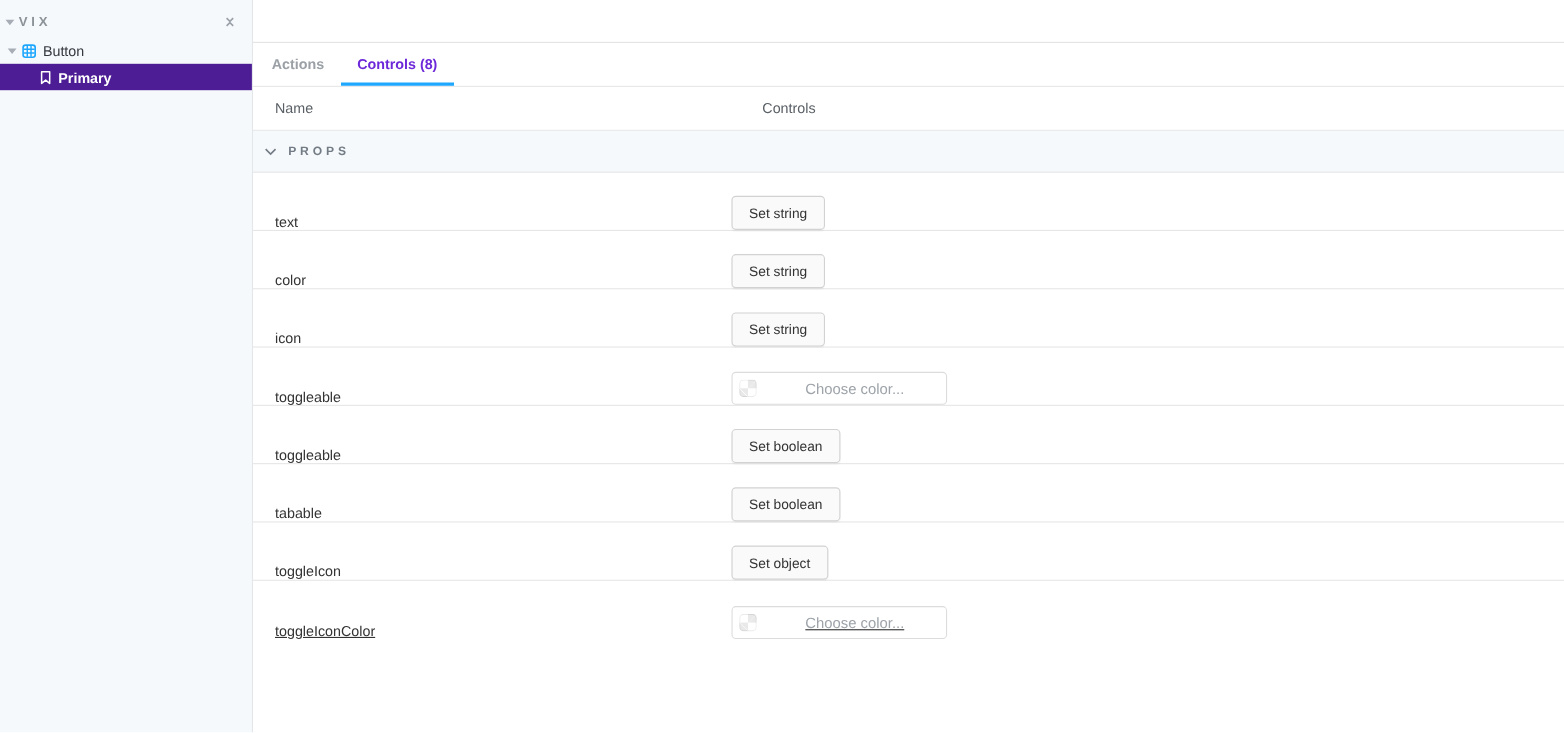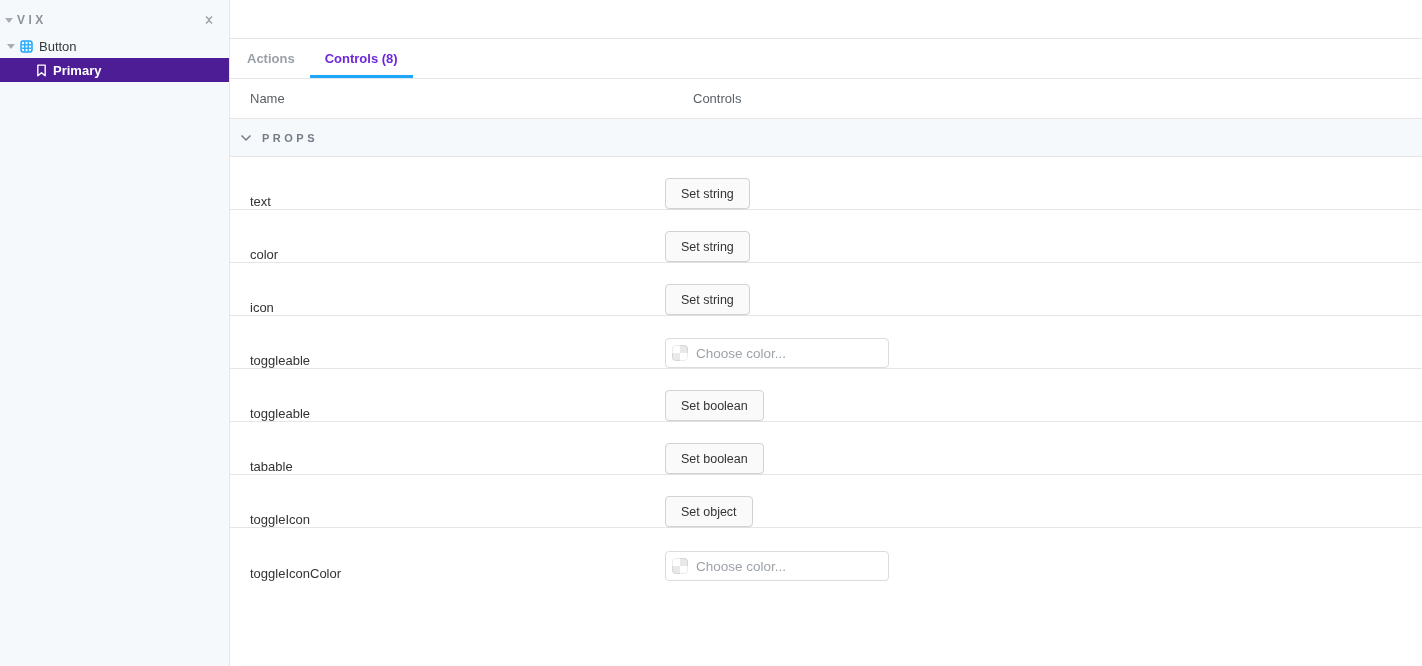--- a/index.html
+++ b/index.html
@@ -120,21 +120,21 @@
     letter-spacing: 3.5px;
     color: #737c85;
   }
 
   .row {
     height: 53px;
     display: flex;
     align-items: flex-end;
     border-bottom: 1px solid #e6e6e6;
   }
-  .row.last { border-bottom: none; }
+  .row.last { border-bottom: none; text-decoration: underline; }
   .cell-name {
     width: 435px;
     padding-left: 20px;
     font-size: 13px;
     color: #333;
   }
   .cell-control { flex: 1; display: flex; align-items: center; }
 
   .set-btn {
     height: 31px;
@@ -143,29 +143,30 @@
     font-size: 12.5px;
     color: #333;
     background: #fafafa;
     border: 1px solid #d2d2d2;
     border-radius: 4px;
     cursor: pointer;
     box-shadow: 0 1px 1px rgba(0,0,0,0.03);
   }
 
   .color-input {
-    width: 224px;
+    width: 196px;
     height: 30px;
     border: 1px solid #dcdcdc;
     border-radius: 4px;
     background: #fff;
     display: flex;
     align-items: center;
     padding-left: 6px;
     cursor: pointer;
+    gap: 36px;
   }
   .swatch {
     width: 16px; height: 16px;
     border-radius: 4px;
     flex: 0 0 16px;
     box-shadow: inset 0 0 0 1px rgba(0,0,0,0.08);
     background-color: #fff;
     background-image:
       linear-gradient(45deg, #e9e9e9 25%, transparent 25%),
       linear-gradient(-45deg, #e9e9e9 25%, transparent 25%),

